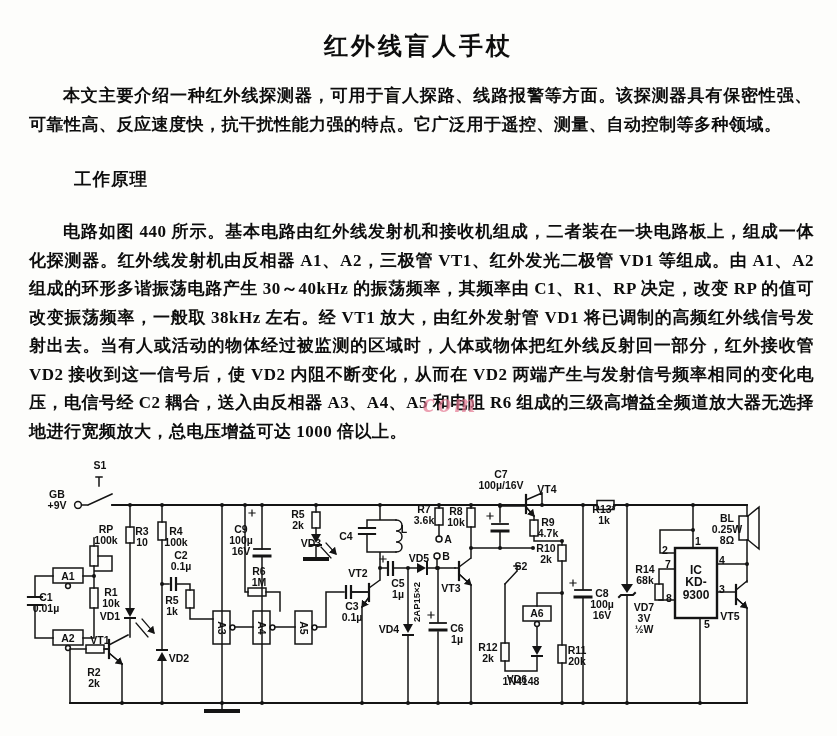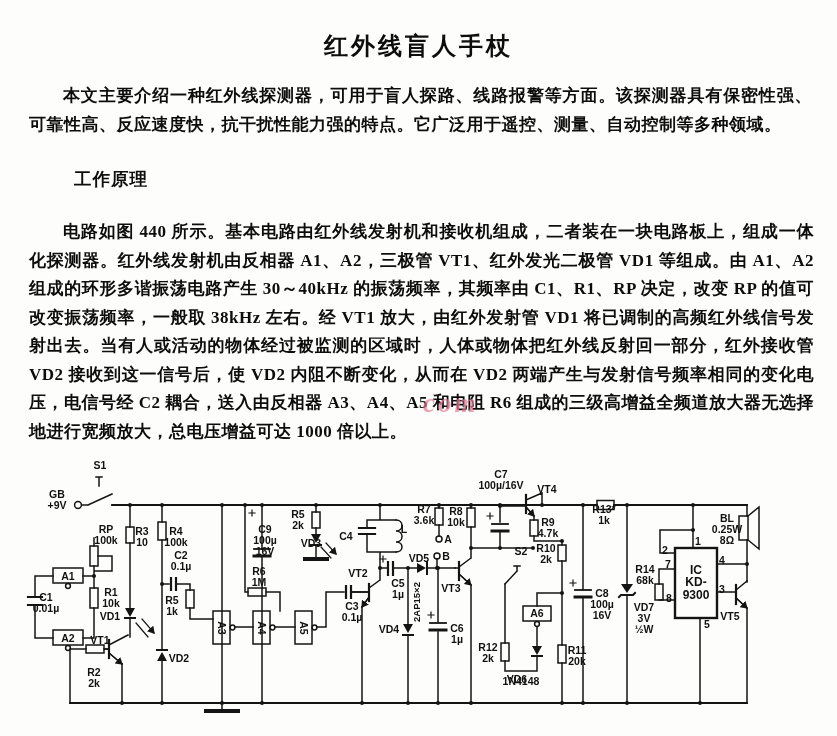--- a/index.html
+++ b/index.html
@@ -221,21 +221,21 @@
       <span class="clabel" style="left: 57px; top: 48px; transform: translate(-50%, -50%);">GB
 +9V</span>
       <span class="clabel" style="left: 106px; top: 83px; transform: translate(-50%, -50%);">RP
 100k</span>
       <span class="clabel" style="left: 142px; top: 85px; transform: translate(-50%, -50%);">R3
 10</span>
       <span class="clabel" style="left: 176px; top: 85px; transform: translate(-50%, -50%);">R4
 100k</span>
       <span class="clabel" style="left: 181px; top: 109px; transform: translate(-50%, -50%);">C2
 0.1µ</span>
-      <span class="clabel" style="left: 241px; top: 88px; transform: translate(-50%, -50%); margin-left: 24px;">C9
+      <span class="clabel" style="left: 241px; top: 88px; transform: translate(-50%, -50%);">C9
 100µ
 16V</span>
       <span class="clabel" style="left: 298px; top: 68px; transform: translate(-50%, -50%);">R5
 2k</span>
       <span class="clabel" style="left: 296px; top: 91px; transform: translate(-50%, -50%); margin-left: 15px;">VD3</span>
       <span class="clabel" style="left: 346px; top: 84px; transform: translate(-50%, -50%);">C4</span>
       <span class="clabel" style="left: 404px; top: 77px; transform: translate(-50%, -50%);">L</span>
       <span class="clabel" style="left: 46px; top: 151px; transform: translate(-50%, -50%);">C1
 0.01µ</span>
       <span class="clabel" style="left: 111px; top: 146px; transform: translate(-50%, -50%);">R1
@@ -271,21 +271,21 @@
       <span class="clabel" style="left: 451px; top: 136px; transform: translate(-50%, -50%);">VT3</span>
       <span class="clabel" style="left: 457px; top: 182px; transform: translate(-50%, -50%);">C6
 1µ</span>
       <span class="clabel" style="left: 501px; top: 28px; transform: translate(-50%, -50%);">C7
 100µ/16V</span>
       <span class="clabel" style="left: 547px; top: 37px; transform: translate(-50%, -50%);">VT4</span>
       <span class="clabel" style="left: 548px; top: 76px; transform: translate(-50%, -50%);">R9
 4.7k</span>
       <span class="clabel" style="left: 546px; top: 102px; transform: translate(-50%, -50%);">R10
 2k</span>
-      <span class="clabel" style="left: 521px; top: 99px; transform: translate(-50%, -50%);">S2</span>
+      <span class="clabel" style="left: 521px; top: 114px; transform: translate(-50%, -50%);">S2</span>
       <span class="clabel" style="left: 537px; top: 161px; transform: translate(-50%, -50%);">A6</span>
       <span class="clabel" style="left: 488px; top: 201px; transform: translate(-50%, -50%);">R12
 2k</span>
       <span class="clabel" style="left: 517px; top: 199px; transform: translate(-50%, -50%); margin-top: 28px;">VD6</span>
       <span class="clabel" style="left: 521px; top: 229px; transform: translate(-50%, -50%);">1N4148</span>
       <span class="clabel" style="left: 577px; top: 204px; transform: translate(-50%, -50%);">R11
 20k</span>
       <span class="clabel" style="left: 602px; top: 152px; transform: translate(-50%, -50%);">C8
 100µ
 16V</span>

